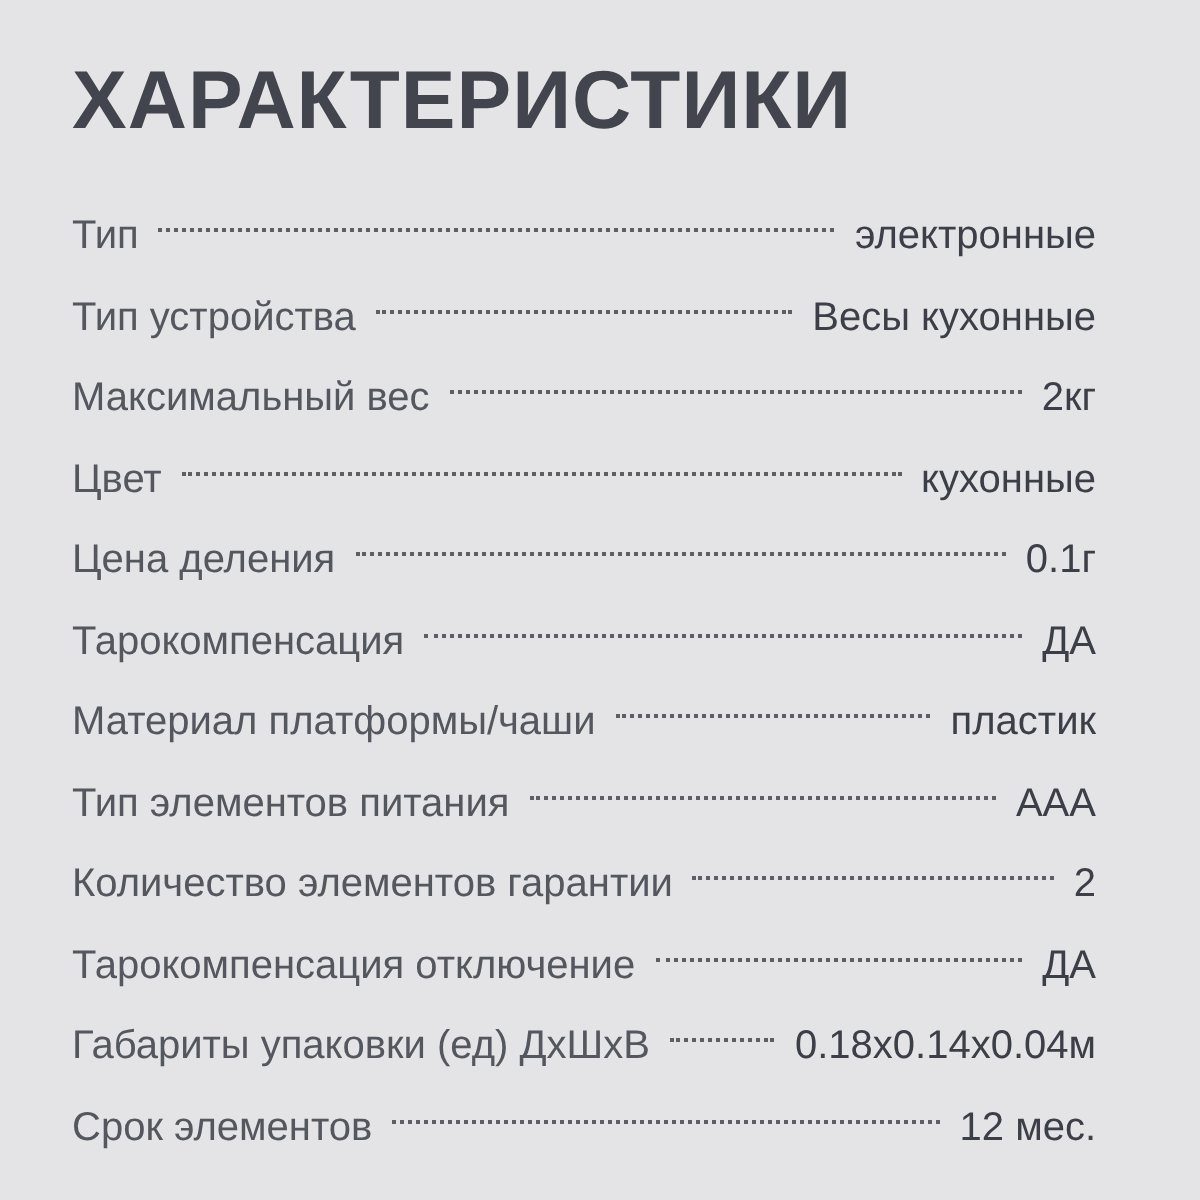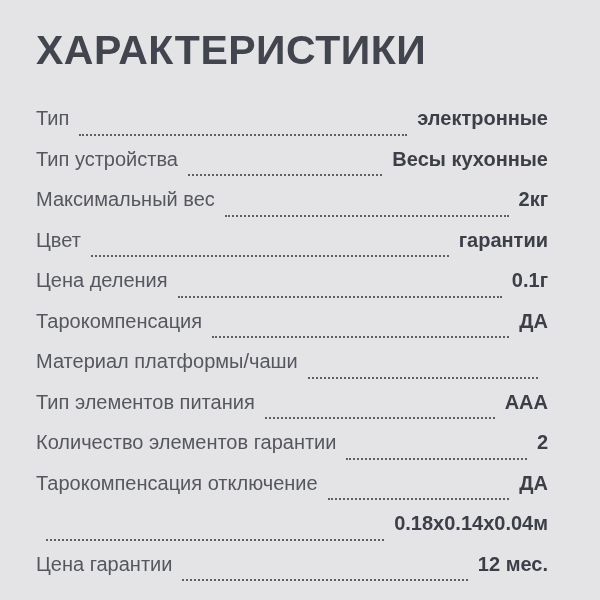--- a/index.html
+++ b/index.html
@@ -25,42 +25,42 @@
     line-height: 1.0;
     font-weight: bold;
     letter-spacing: 0.5px;
     color: var(--title, #42444e);
   }
   .specs {
     margin-top: 27px;
   }
   .spec-row {
     display: flex;
-    align-items: flex-end;
+    align-items: center;
     height: 40.5px;
     font-size: 20px;
     white-space: nowrap;
   }
   .spec-label {
     line-height: 40.5px;
     color: var(--label, #55575f);
     font-weight: 400;
   }
   .leader {
     flex: 1 1 auto;
     min-width: 14px;
     height: 0;
     border-bottom: 2px dotted var(--dots, #5d5f67);
     margin: 0 10px;
     transform: translateY(-3px);
   }
   .spec-value {
     line-height: 40.5px;
     color: var(--value, #3c3e48);
-    font-weight: bold;
+    font-weight: normal;
     text-align: right;
   }
 </style>
 </head>
 <body>
 
 <div class="card">
   <h1 class="title">ХАРАКТЕРИСТИКИ</h1>
 
   <div class="specs">
@@ -75,54 +75,56 @@
         <span class="spec-value">Весы кухонные</span>
       </div>
       <div class="spec-row">
         <span class="spec-label">Максимальный вес</span>
         <span class="leader"></span>
         <span class="spec-value">2кг</span>
       </div>
       <div class="spec-row">
         <span class="spec-label">Цвет</span>
         <span class="leader"></span>
-        <span class="spec-value">гарантии</span>
+        <span class="spec-value">кухонные</span>
       </div>
       <div class="spec-row">
         <span class="spec-label">Цена деления</span>
         <span class="leader"></span>
         <span class="spec-value">0.1г</span>
       </div>
       <div class="spec-row">
         <span class="spec-label">Тарокомпенсация</span>
         <span class="leader"></span>
         <span class="spec-value">ДА</span>
       </div>
       <div class="spec-row">
         <span class="spec-label">Материал платформы/чаши</span>
         <span class="leader"></span>
+        <span class="spec-value">пластик</span>
       </div>
       <div class="spec-row">
         <span class="spec-label">Тип элементов питания</span>
         <span class="leader"></span>
         <span class="spec-value">AAA</span>
       </div>
       <div class="spec-row">
         <span class="spec-label">Количество элементов гарантии</span>
         <span class="leader"></span>
         <span class="spec-value">2</span>
       </div>
       <div class="spec-row">
         <span class="spec-label">Тарокомпенсация отключение</span>
         <span class="leader"></span>
         <span class="spec-value">ДА</span>
       </div>
       <div class="spec-row">
+        <span class="spec-label">Габариты упаковки (ед) ДхШхВ</span>
         <span class="leader"></span>
         <span class="spec-value">0.18x0.14x0.04м</span>
       </div>
       <div class="spec-row">
-        <span class="spec-label">Цена гарантии</span>
+        <span class="spec-label">Срок элементов</span>
         <span class="leader"></span>
         <span class="spec-value">12 мес.</span>
       </div>
     </div>
 </div>
 
 </body></html>

